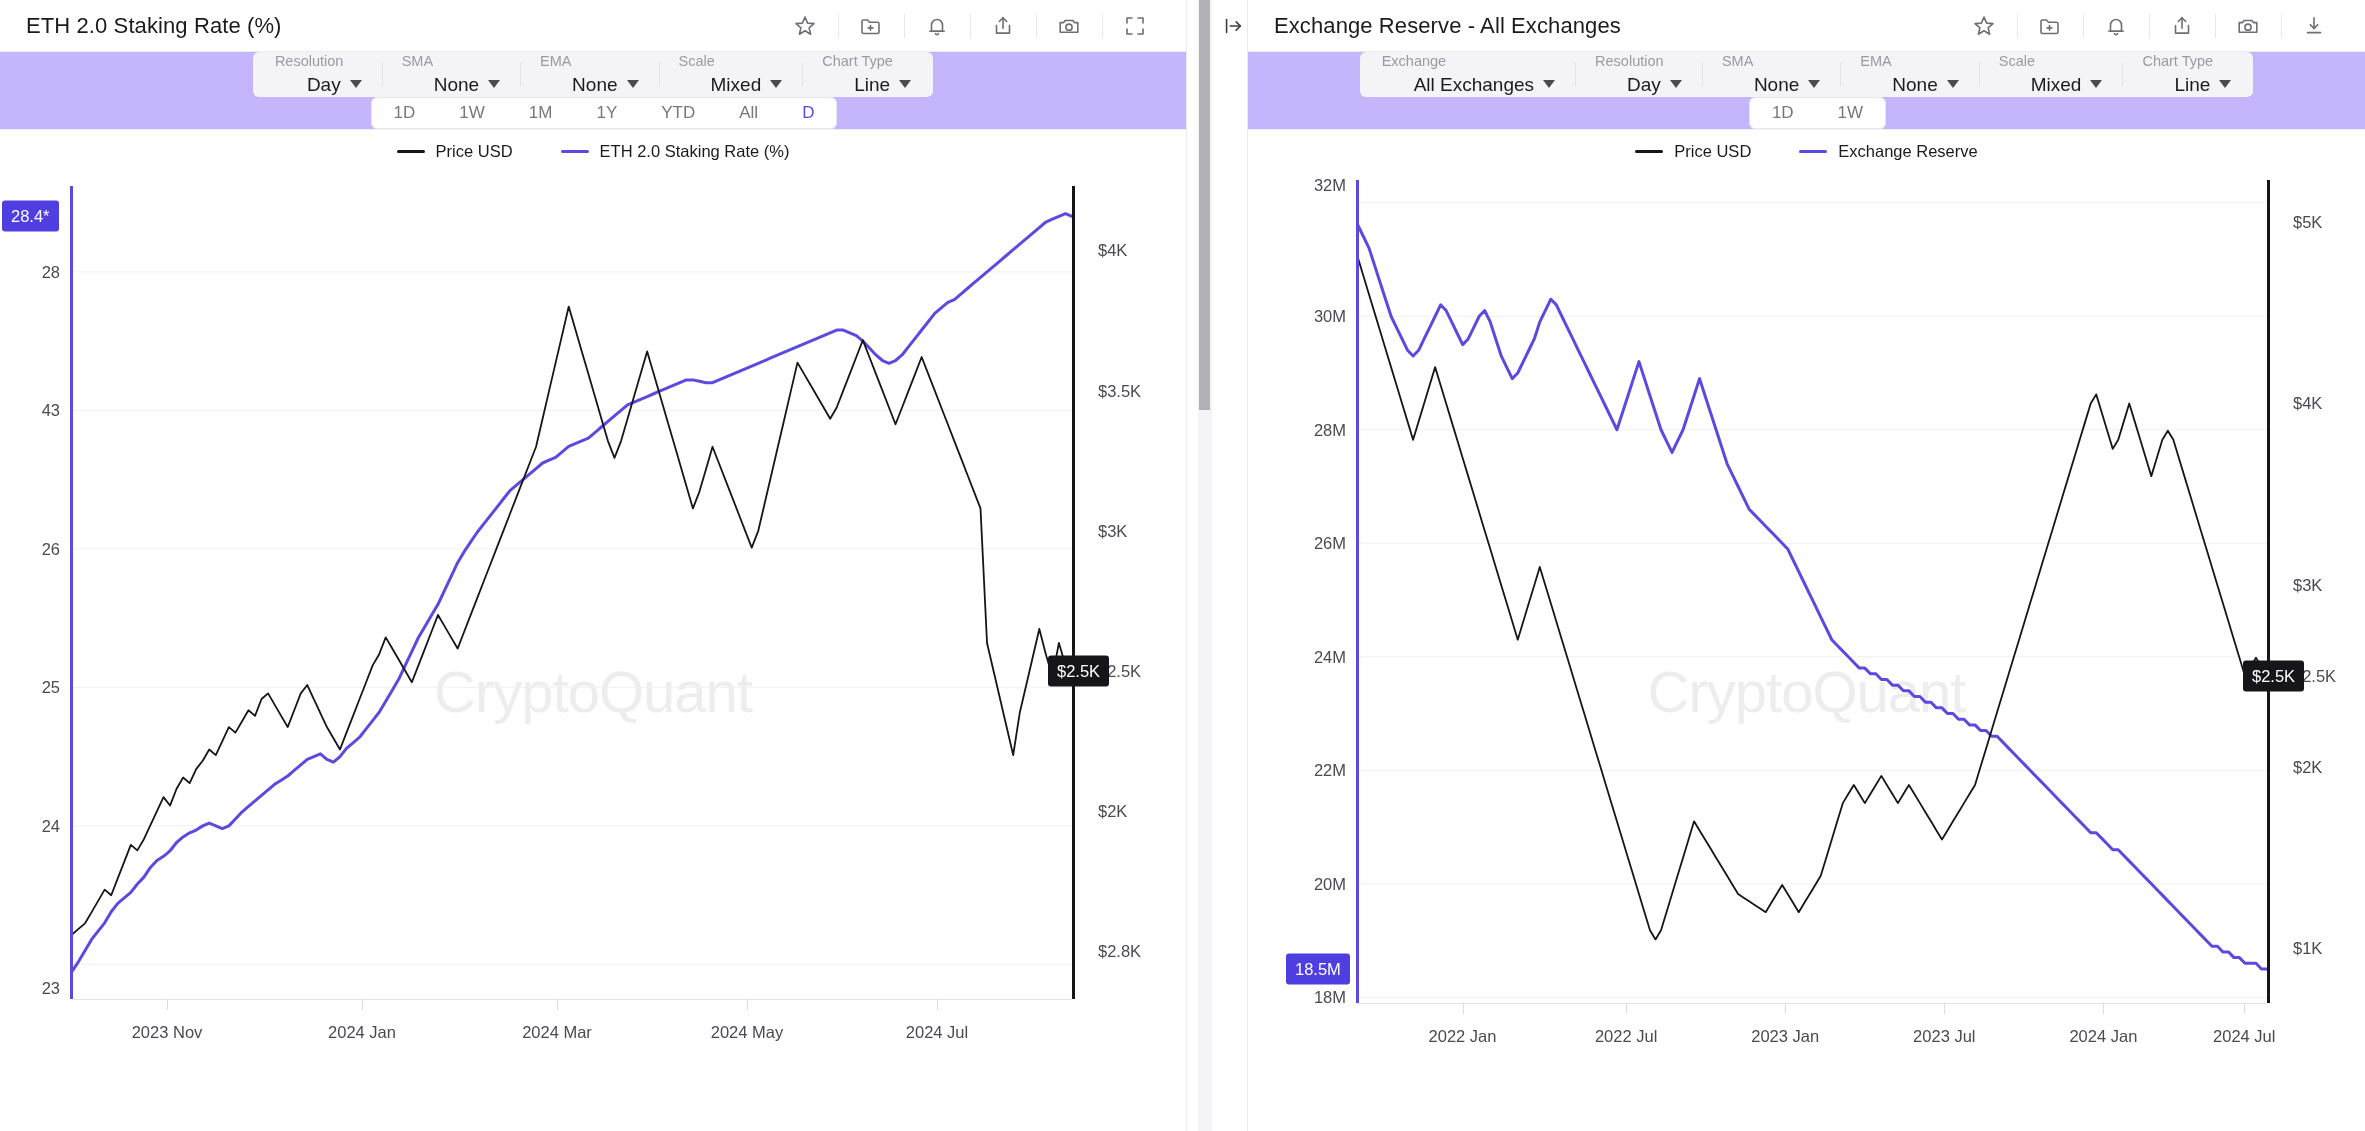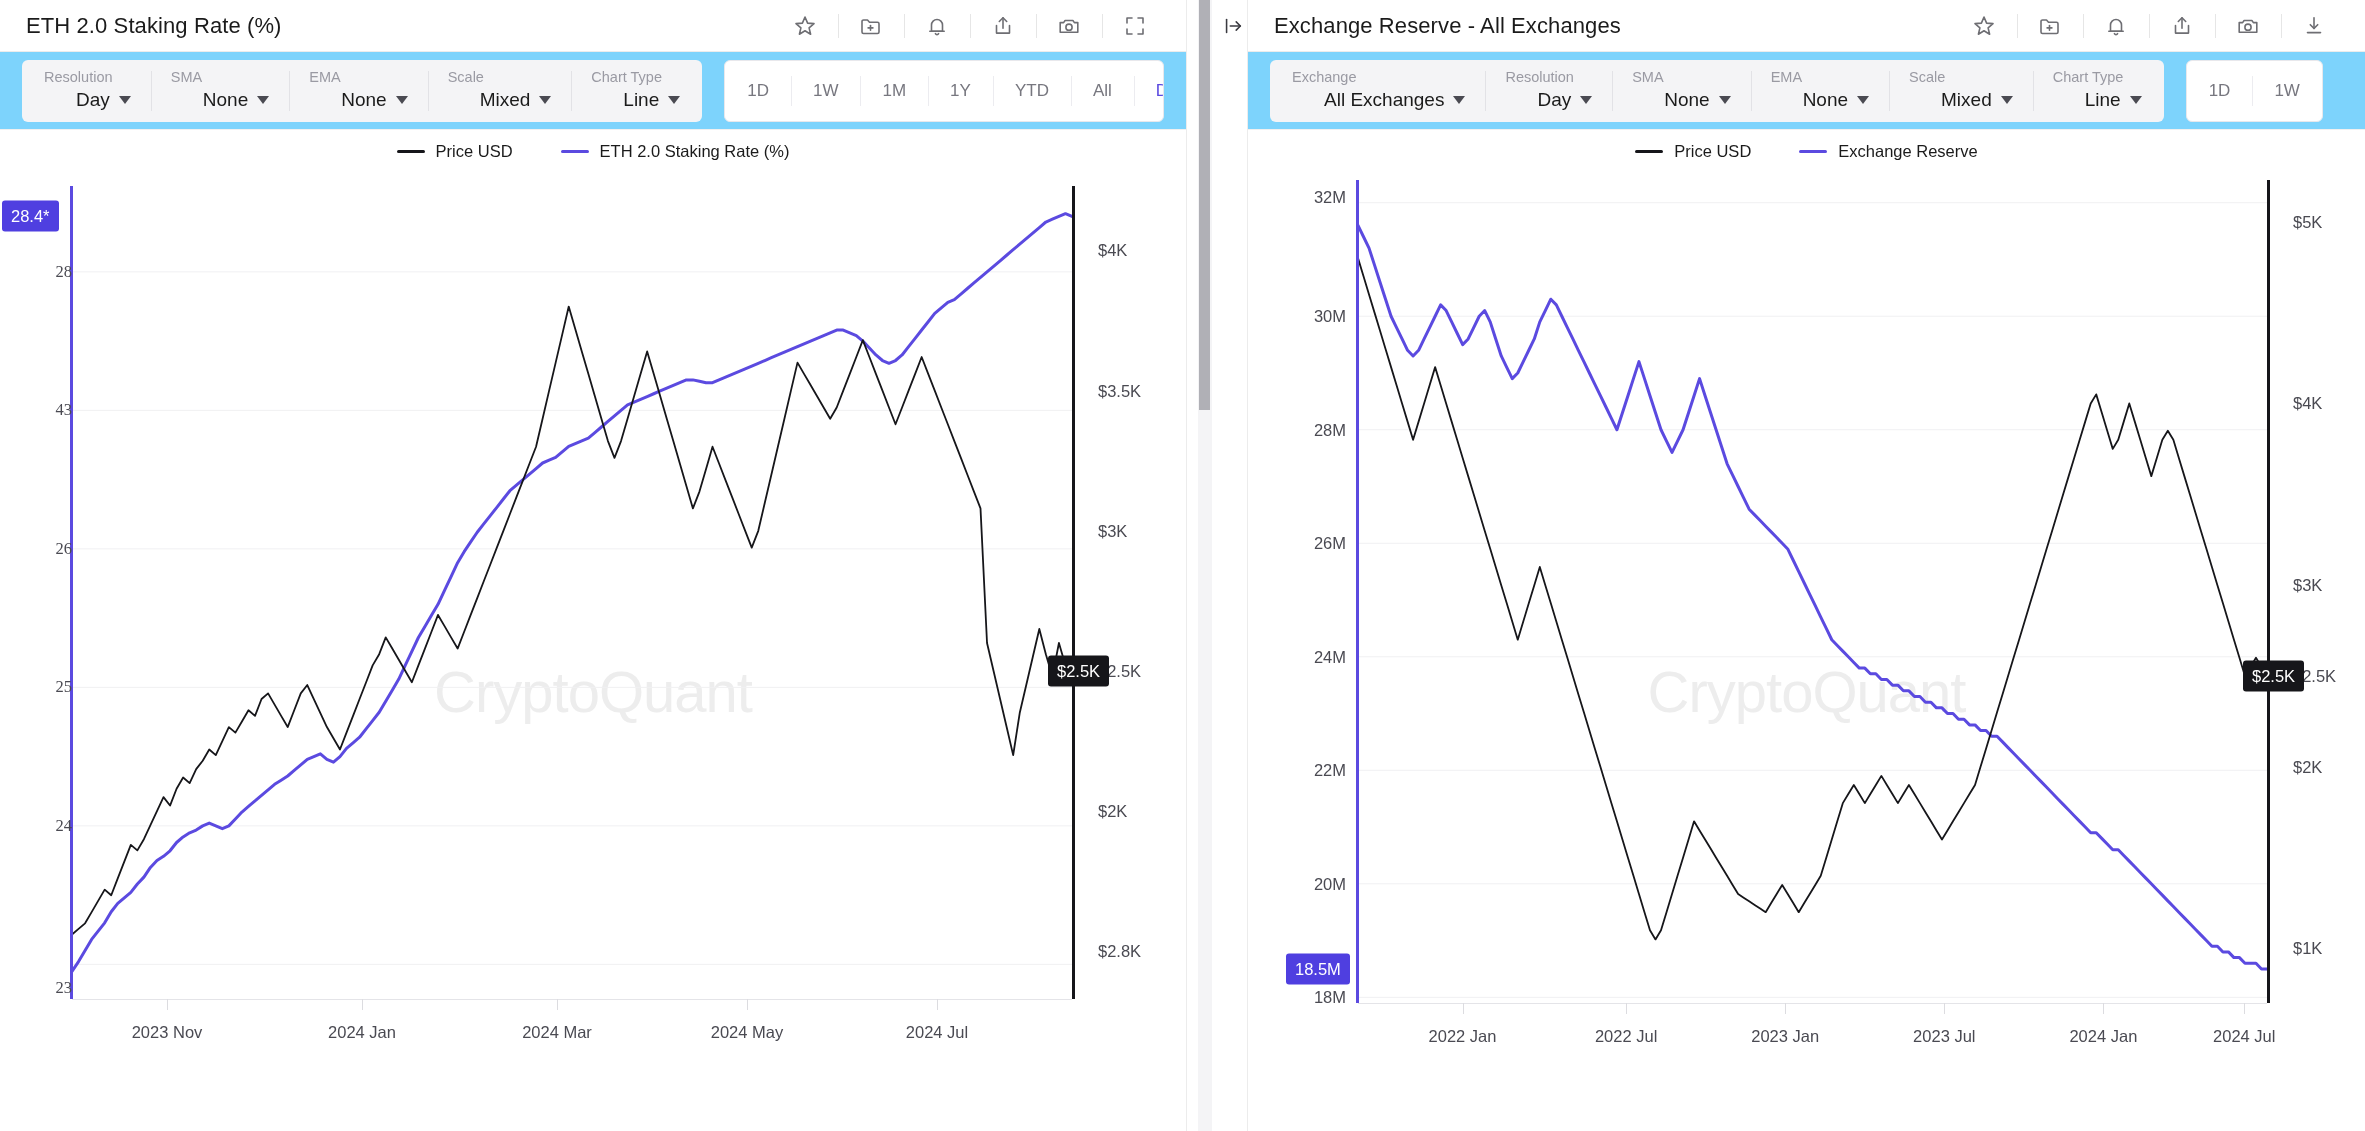--- a/index.html
+++ b/index.html
@@ -34,21 +34,21 @@
   }
   .icon-btn + .icon-btn::before {
     content: ""; position: absolute; left: 0; top: 14px; height: 24px; width: 1px; background: #e6e6e6;
   }
   .icon-btn svg { width: 24px; height: 24px; stroke: #6e6e73; stroke-width: 1.6; fill: none;
                   stroke-linecap: round; stroke-linejoin: round; }
 
   
   .toolbar {
     height: 78px; display: flex; align-items: center;
-    padding: 0 22px; border-bottom: 1px solid #f0f0f0; background: #7dd3fc;
+    padding: 0 22px; border-bottom: 1px solid #f0f0f0; background: #c4b5fd; flex-direction: column;
   }
   .ctrl-group {
     display: flex; align-items: stretch; background: #f4f4f6;
     border-radius: 6px; height: 62px; padding: 0 2px;
   }
   .ctrl {
     display: flex; flex-direction: column; justify-content: center;
     padding: 0 20px; position: relative; cursor: pointer; min-width: 0;
   }
   .ctrl + .ctrl::before {
@@ -254,21 +254,21 @@
           <line x1="72" x2="1072" y1="280.37137989778546" y2="280.37137989778546" stroke="#f0f0f2" stroke-width="1"></line>
           <line x1="72" x2="1072" y1="418.87223168654185" y2="418.87223168654185" stroke="#f0f0f2" stroke-width="1"></line>
           <line x1="72" x2="1072" y1="557.3730834752981" y2="557.3730834752981" stroke="#f0f0f2" stroke-width="1"></line>
           <line x1="72" x2="1072" y1="695.8739352640546" y2="695.8739352640546" stroke="#f0f0f2" stroke-width="1"></line>
           <line x1="72" x2="1072" y1="834.3747870528109" y2="834.3747870528109" stroke="#f0f0f2" stroke-width="1"></line>
           <path d="M72.00 841.30 L78.54 831.60 L85.07 820.52 L91.61 809.44 L98.14 801.13 L104.68 792.82 L111.22 781.74 L117.75 773.43 L124.29 767.89 L130.82 762.35 L137.36 754.04 L143.90 747.12 L150.43 737.42 L156.97 730.50 L163.50 726.34 L170.04 720.80 L176.58 712.49 L183.11 706.95 L189.65 702.80 L196.18 700.03 L202.72 695.87 L209.25 693.10 L215.79 695.87 L222.33 698.64 L228.86 695.87 L235.40 688.95 L241.93 682.02 L248.47 676.48 L255.01 670.94 L261.54 665.40 L268.08 659.86 L274.61 654.32 L281.15 650.17 L287.69 646.01 L294.22 640.47 L300.76 634.93 L307.29 629.39 L313.83 626.62 L320.37 623.85 L326.90 629.39 L333.44 632.16 L339.97 626.62 L346.51 618.31 L353.05 612.77 L359.58 607.23 L366.12 598.92 L372.65 590.61 L379.19 582.30 L385.73 571.22 L392.26 560.14 L398.80 549.06 L405.33 535.21 L411.87 521.36 L418.41 507.51 L424.94 496.43 L431.48 485.35 L438.01 474.27 L444.55 460.42 L451.08 446.57 L457.62 432.72 L464.16 421.64 L470.69 411.95 L477.23 402.25 L483.76 393.94 L490.30 385.63 L496.84 377.32 L503.37 369.01 L509.91 360.70 L516.44 355.16 L522.98 349.62 L529.52 344.08 L536.05 338.54 L542.59 333.00 L549.12 330.23 L555.66 327.46 L562.20 321.92 L568.73 316.38 L575.27 313.61 L581.80 310.84 L588.34 308.07 L594.88 302.53 L601.41 296.99 L607.95 291.45 L614.48 285.91 L621.02 280.37 L627.56 274.83 L634.09 272.06 L640.63 269.29 L647.16 266.52 L653.70 263.75 L660.24 260.98 L666.77 258.21 L673.31 255.44 L679.84 252.67 L686.38 249.90 L692.92 249.90 L699.45 251.29 L705.99 252.67 L712.52 252.67 L719.06 249.90 L725.59 247.13 L732.13 244.36 L738.67 241.59 L745.20 238.82 L751.74 236.05 L758.27 233.28 L764.81 230.51 L771.35 227.74 L777.88 224.97 L784.42 222.20 L790.95 219.43 L797.49 216.66 L804.03 213.89 L810.56 211.12 L817.10 208.35 L823.63 205.58 L830.17 202.81 L836.71 200.04 L843.24 200.04 L849.78 202.81 L856.31 205.58 L862.85 211.12 L869.39 218.05 L875.92 224.97 L882.46 230.51 L888.99 233.28 L895.53 230.51 L902.07 224.97 L908.60 216.66 L915.14 208.35 L921.67 200.04 L928.21 191.73 L934.75 183.42 L941.28 177.88 L947.82 172.34 L954.35 169.57 L960.89 164.03 L967.42 158.49 L973.96 152.95 L980.50 147.41 L987.03 141.87 L993.57 136.33 L1000.10 130.79 L1006.64 125.25 L1013.18 119.71 L1019.71 114.17 L1026.25 108.63 L1032.78 103.09 L1039.32 97.55 L1045.86 92.01 L1052.39 89.24 L1058.93 86.47 L1065.46 83.70 L1072.00 86.47 " fill="none" stroke="#5b4ae0" stroke-width="3" stroke-linejoin="round" stroke-linecap="round"></path>
           <path d="M72.00 804.52 L78.54 798.91 L85.07 793.31 L91.61 782.09 L98.14 770.88 L104.68 759.67 L111.22 765.27 L117.75 748.45 L124.29 731.63 L130.82 714.81 L137.36 720.42 L143.90 709.20 L150.43 695.19 L156.97 681.17 L163.50 667.15 L170.04 675.56 L176.58 658.74 L183.11 647.53 L189.65 653.13 L196.18 639.12 L202.72 630.71 L209.25 619.49 L215.79 625.10 L222.33 611.08 L228.86 597.07 L235.40 602.67 L241.93 591.46 L248.47 580.24 L255.01 585.85 L261.54 569.03 L268.08 563.42 L274.61 574.64 L281.15 585.85 L287.69 597.07 L294.22 580.24 L300.76 563.42 L307.29 555.01 L313.83 569.03 L320.37 583.05 L326.90 597.07 L333.44 608.28 L339.97 619.49 L346.51 602.67 L353.05 585.85 L359.58 569.03 L366.12 552.21 L372.65 535.39 L379.19 524.18 L385.73 507.36 L392.26 518.57 L398.80 529.78 L405.33 541.00 L411.87 552.21 L418.41 535.39 L424.94 518.57 L431.48 501.75 L438.01 484.93 L444.55 496.14 L451.08 507.36 L457.62 518.57 L464.16 501.75 L470.69 484.93 L477.23 468.11 L483.76 451.29 L490.30 434.47 L496.84 417.64 L503.37 400.82 L509.91 384.00 L516.44 367.18 L522.98 350.36 L529.52 333.54 L536.05 316.72 L542.59 288.69 L549.12 260.65 L555.66 232.62 L562.20 204.58 L568.73 176.55 L575.27 198.98 L581.80 221.40 L588.34 243.83 L594.88 266.26 L601.41 288.69 L607.95 311.11 L614.48 327.93 L621.02 311.11 L627.56 288.69 L634.09 266.26 L640.63 243.83 L647.16 221.40 L653.70 243.83 L660.24 266.26 L666.77 288.69 L673.31 311.11 L679.84 333.54 L686.38 355.97 L692.92 378.40 L699.45 361.58 L705.99 339.15 L712.52 316.72 L719.06 333.54 L725.59 350.36 L732.13 367.18 L738.67 384.00 L745.20 400.82 L751.74 417.64 L758.27 400.82 L764.81 372.79 L771.35 344.76 L777.88 316.72 L784.42 288.69 L790.95 260.65 L797.49 232.62 L804.03 243.83 L810.56 255.04 L817.10 266.26 L823.63 277.47 L830.17 288.69 L836.71 277.47 L843.24 260.65 L849.78 243.83 L856.31 227.01 L862.85 210.19 L869.39 227.01 L875.92 243.83 L882.46 260.65 L888.99 277.47 L895.53 294.29 L902.07 277.47 L908.60 260.65 L915.14 243.83 L921.67 227.01 L928.21 243.83 L934.75 260.65 L941.28 277.47 L947.82 294.29 L954.35 311.11 L960.89 327.93 L967.42 344.76 L973.96 361.58 L980.50 378.40 L987.03 512.96 L993.57 541.00 L1000.10 569.03 L1006.64 597.07 L1013.18 625.10 L1019.71 583.05 L1026.25 555.01 L1032.78 526.98 L1039.32 498.94 L1045.86 524.18 L1052.39 546.60 L1058.93 512.96 L1065.46 535.39 L1072.00 546.60 " fill="none" stroke="#16161a" stroke-width="1.8" stroke-linejoin="round" stroke-linecap="round"></path>
         </svg>
         <div class="axis-spine-purple" style="left: 70px; top: 56px; height: 813px;"></div>
         <div class="axis-spine-black" style="left: 1072px; top: 56px; height: 813px;"></div>
-        <div class="axis-left-ticks" style="left: 12px; top: 0px; width: 60px; height: 1001px; font-family: Liberation Serif, serif;">
+        <div class="axis-left-ticks" style="left: 0px; top: 0px; width: 60px; height: 1001px;">
           <div class="tick" style="top: 141.871px;">28</div>
           <div class="tick" style="top: 280.371px;">43</div>
           <div class="tick" style="top: 418.872px;">26</div>
           <div class="tick" style="top: 557.373px;">25</div>
           <div class="tick" style="top: 695.874px;">24</div>
           <div class="tick" style="top: 834.375px; margin-top: 24px;">23</div>
         </div>
         <div class="axis-right-ticks" style="left: 1086px; top: 0px; width: 114px; height: 1001px;">
           <div class="tick tick-right" style="top: 120.479px;">$4K</div>
           <div class="tick tick-right" style="top: 260.652px;">$3.5K</div>
@@ -428,21 +428,21 @@
           <line x1="110" x2="1019" y1="526.7724137931035" y2="526.7724137931035" stroke="#f0f0f2" stroke-width="1"></line>
           <line x1="110" x2="1019" y1="640.2896551724137" y2="640.2896551724137" stroke="#f0f0f2" stroke-width="1"></line>
           <line x1="110" x2="1019" y1="753.8068965517241" y2="753.8068965517241" stroke="#f0f0f2" stroke-width="1"></line>
           <line x1="110" x2="1019" y1="867.3241379310344" y2="867.3241379310344" stroke="#f0f0f2" stroke-width="1"></line>
           <path d="M110.00 95.41 L115.51 106.76 L121.02 118.11 L126.53 135.14 L132.04 152.17 L137.55 169.19 L143.05 186.22 L148.56 197.57 L154.07 208.92 L159.58 220.28 L165.09 225.95 L170.60 220.28 L176.11 208.92 L181.62 197.57 L187.13 186.22 L192.64 174.87 L198.15 180.54 L203.65 191.90 L209.16 203.25 L214.67 214.60 L220.18 208.92 L225.69 197.57 L231.20 186.22 L236.71 180.54 L242.22 191.90 L247.73 208.92 L253.24 225.95 L258.75 237.30 L264.25 248.66 L269.76 242.98 L275.27 231.63 L280.78 220.28 L286.29 208.92 L291.80 191.90 L297.31 180.54 L302.82 169.19 L308.33 174.87 L313.84 186.22 L319.35 197.57 L324.85 208.92 L330.36 220.28 L335.87 231.63 L341.38 242.98 L346.89 254.33 L352.40 265.68 L357.91 277.03 L363.42 288.39 L368.93 299.74 L374.44 282.71 L379.95 265.68 L385.45 248.66 L390.96 231.63 L396.47 248.66 L401.98 265.68 L407.49 282.71 L413.00 299.74 L418.51 311.09 L424.02 322.44 L429.53 311.09 L435.04 299.74 L440.55 282.71 L446.05 265.68 L451.56 248.66 L457.07 265.68 L462.58 282.71 L468.09 299.74 L473.60 316.77 L479.11 333.79 L484.62 345.14 L490.13 356.50 L495.64 367.85 L501.15 379.20 L506.65 384.88 L512.16 390.55 L517.67 396.23 L523.18 401.90 L528.69 407.58 L534.20 413.26 L539.71 418.93 L545.22 430.28 L550.73 441.63 L556.24 452.99 L561.75 464.34 L567.25 475.69 L572.76 487.04 L578.27 498.39 L583.78 509.74 L589.29 515.42 L594.80 521.10 L600.31 526.77 L605.82 532.45 L611.33 538.12 L616.84 538.12 L622.35 543.80 L627.85 543.80 L633.36 549.48 L638.87 549.48 L644.38 555.15 L649.89 555.15 L655.40 560.83 L660.91 560.83 L666.42 566.50 L671.93 566.50 L677.44 572.18 L682.95 572.18 L688.45 577.86 L693.96 577.86 L699.47 583.53 L704.98 583.53 L710.49 589.21 L716.00 589.21 L721.51 594.88 L727.02 594.88 L732.53 600.56 L738.04 600.56 L743.55 606.23 L749.05 606.23 L754.56 611.91 L760.07 617.59 L765.58 623.26 L771.09 628.94 L776.60 634.61 L782.11 640.29 L787.62 645.97 L793.13 651.64 L798.64 657.32 L804.15 662.99 L809.65 668.67 L815.16 674.34 L820.67 680.02 L826.18 685.70 L831.69 691.37 L837.20 697.05 L842.71 702.72 L848.22 702.72 L853.73 708.40 L859.24 714.08 L864.75 719.75 L870.25 719.75 L875.76 725.43 L881.27 731.10 L886.78 736.78 L892.29 742.46 L897.80 748.13 L903.31 753.81 L908.82 759.48 L914.33 765.16 L919.84 770.83 L925.35 776.51 L930.85 782.19 L936.36 787.86 L941.87 793.54 L947.38 799.21 L952.89 804.89 L958.40 810.57 L963.91 816.24 L969.42 816.24 L974.93 821.92 L980.44 821.92 L985.95 827.59 L991.45 827.59 L996.96 833.27 L1002.47 833.27 L1007.98 833.27 L1013.49 838.94 L1019.00 838.94 " fill="none" stroke="#5b4ae0" stroke-width="3" stroke-linejoin="round" stroke-linecap="round"></path>
           <path d="M110.00 128.12 L115.51 146.29 L121.02 164.46 L126.53 182.62 L132.04 200.79 L137.55 218.96 L143.05 237.13 L148.56 255.30 L154.07 273.46 L159.58 291.63 L165.09 309.80 L170.60 291.63 L176.11 273.46 L181.62 255.30 L187.13 237.13 L192.64 255.30 L198.15 273.46 L203.65 291.63 L209.16 309.80 L214.67 327.97 L220.18 346.13 L225.69 364.30 L231.20 382.47 L236.71 400.64 L242.22 418.81 L247.73 436.97 L253.24 455.14 L258.75 473.31 L264.25 491.48 L269.76 509.64 L275.27 491.48 L280.78 473.31 L286.29 455.14 L291.80 436.97 L297.31 455.14 L302.82 473.31 L308.33 491.48 L313.84 509.64 L319.35 527.81 L324.85 545.98 L330.36 564.15 L335.87 582.32 L341.38 600.48 L346.89 618.65 L352.40 636.82 L357.91 654.99 L363.42 673.15 L368.93 691.32 L374.44 709.49 L379.95 727.66 L385.45 745.83 L390.96 763.99 L396.47 782.16 L401.98 800.33 L407.49 809.41 L413.00 800.33 L418.51 782.16 L424.02 763.99 L429.53 745.83 L435.04 727.66 L440.55 709.49 L446.05 691.32 L451.56 700.41 L457.07 709.49 L462.58 718.57 L468.09 727.66 L473.60 736.74 L479.11 745.83 L484.62 754.91 L490.13 763.99 L495.64 767.63 L501.15 771.26 L506.65 774.89 L512.16 778.53 L517.67 782.16 L523.18 773.08 L528.69 763.99 L534.20 754.91 L539.71 763.99 L545.22 773.08 L550.73 782.16 L556.24 773.08 L561.75 763.99 L567.25 754.91 L572.76 745.83 L578.27 727.66 L583.78 709.49 L589.29 691.32 L594.80 673.15 L600.31 664.07 L605.82 654.99 L611.33 664.07 L616.84 673.15 L622.35 664.07 L627.85 654.99 L633.36 645.90 L638.87 654.99 L644.38 664.07 L649.89 673.15 L655.40 664.07 L660.91 654.99 L666.42 664.07 L671.93 673.15 L677.44 682.24 L682.95 691.32 L688.45 700.41 L693.96 709.49 L699.47 700.41 L704.98 691.32 L710.49 682.24 L716.00 673.15 L721.51 664.07 L727.02 654.99 L732.53 636.82 L738.04 618.65 L743.55 600.48 L749.05 582.32 L754.56 564.15 L760.07 545.98 L765.58 527.81 L771.09 509.64 L776.60 491.48 L782.11 473.31 L787.62 455.14 L793.13 436.97 L798.64 418.81 L804.15 400.64 L809.65 382.47 L815.16 364.30 L820.67 346.13 L826.18 327.97 L831.69 309.80 L837.20 291.63 L842.71 273.46 L848.22 264.38 L853.73 282.55 L859.24 300.72 L864.75 318.88 L870.25 309.80 L875.76 291.63 L881.27 273.46 L886.78 291.63 L892.29 309.80 L897.80 327.97 L903.31 346.13 L908.82 327.97 L914.33 309.80 L919.84 300.72 L925.35 309.80 L930.85 327.97 L936.36 346.13 L941.87 364.30 L947.38 382.47 L952.89 400.64 L958.40 418.81 L963.91 436.97 L969.42 455.14 L974.93 473.31 L980.44 491.48 L985.95 509.64 L991.45 527.81 L996.96 545.98 L1002.47 536.90 L1007.98 527.81 L1013.49 536.90 L1019.00 545.98 " fill="none" stroke="#16161a" stroke-width="1.8" stroke-linejoin="round" stroke-linecap="round"></path>
         </svg>
         <div class="axis-spine-purple" style="left: 108px; top: 50px; height: 823px;"></div>
         <div class="axis-spine-black" style="left: 1019px; top: 50px; height: 823px;"></div>
         <div class="axis-left-ticks" style="left: 0px; top: 0px; width: 98px; height: 1001px;">
-          <div class="tick" style="top: 67px;">32M</div>
+          <div class="tick" style="top: 55px;">32M</div>
           <div class="tick" style="top: 186.221px;">30M</div>
           <div class="tick" style="top: 299.738px;">28M</div>
           <div class="tick" style="top: 413.255px;">26M</div>
           <div class="tick" style="top: 526.772px;">24M</div>
           <div class="tick" style="top: 640.29px;">22M</div>
           <div class="tick" style="top: 753.807px;">20M</div>
           <div class="tick" style="top: 867.324px;">18M</div>
         </div>
         <div class="axis-right-ticks" style="left: 1033px; top: 0px; width: 98px; height: 1001px;">
           <div class="tick tick-right" style="top: 91.7859px;">$5K</div>

